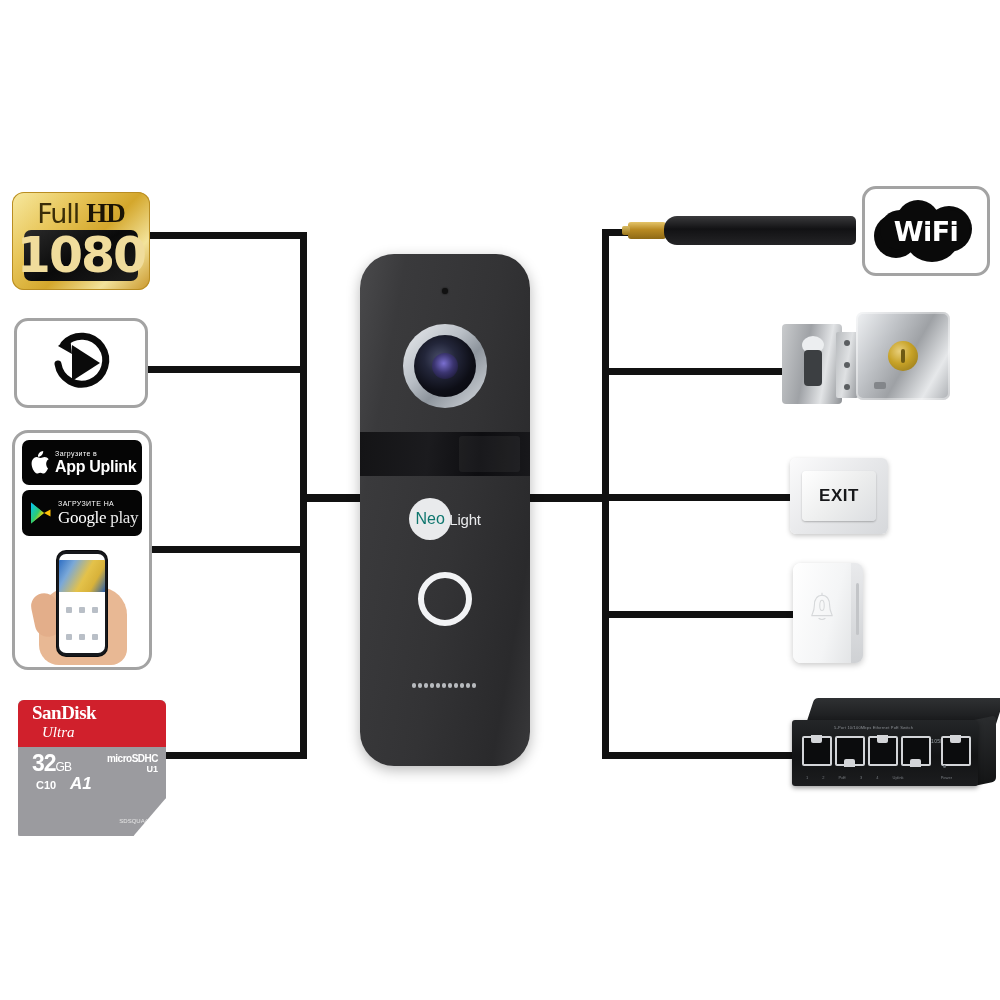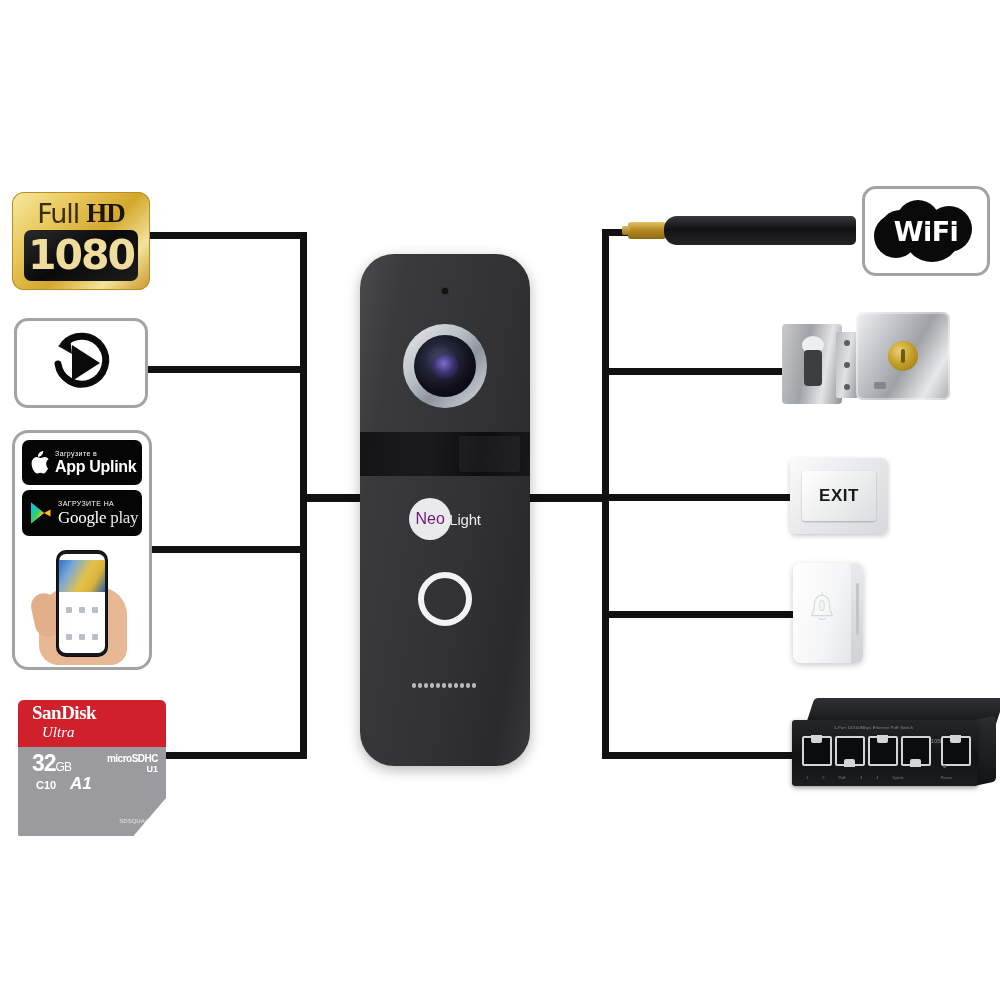--- a/index.html
+++ b/index.html
@@ -17,21 +17,21 @@
   #fullhd{position:absolute;left:12px;top:192px;width:138px;height:98px;border-radius:12px;
           background:linear-gradient(135deg,#f7e9a0 0%,#e8c65a 30%,#d4a72c 55%,#f3e39b 78%,#c9962a 100%);
           box-shadow:inset 0 0 0 1px #b98d22;}
   #fullhd .fh-top{position:absolute;left:0;right:0;top:4px;height:34px;display:flex;
         align-items:center;justify-content:center;gap:7px;}
   #fullhd .fh-full{font-size:27px;color:#3a2d08;font-family:"DejaVu Sans",sans-serif;letter-spacing:-1px;}
   #fullhd .fh-hd{font-size:27px;color:#1b1405;font-weight:bold;font-family:Liberation Serif, serif;letter-spacing:-1px;}
   #fullhd .fh-box{position:absolute;left:12px;right:12px;top:38px;bottom:9px;border-radius:7px;
         background:linear-gradient(150deg,#2a2a2a 0%,#0a0a0a 50%,#1d1d1d 100%);
         display:flex;align-items:center;justify-content:center;}
-  #fullhd .fh-num{font-size:41px;font-weight:bold;color:#f0dc9c;font-family:"DejaVu Sans",sans-serif;letter-spacing:-2px;line-height:1;}
+  #fullhd .fh-num{font-size:49px;font-weight:bold;color:#f0dc9c;font-family:"DejaVu Sans",sans-serif;letter-spacing:-2px;line-height:1;}
 
   
   #playback{left:14px;top:318px;width:134px;height:90px;}
 
   
   #appcard{left:12px;top:430px;width:140px;height:240px;border-radius:16px;flex-direction:column;
            justify-content:flex-start;padding:7px 0 0 0;gap:5px;}
   .storebadge{width:120px;height:46px;background:#050505;border-radius:7px;position:relative;
               display:flex;align-items:center;gap:6px;padding-left:8px;box-sizing:border-box;}
   .sb-txt{display:flex;flex-direction:column;line-height:1;}
@@ -85,21 +85,21 @@
       display:flex;align-items:center;justify-content:center;}
   #panel .lens-inner{width:26px;height:26px;border-radius:50%;
       background:radial-gradient(circle at 45% 40%,#7a6fd0 0%,#3b3570 45%,#100f22 100%);}
   #panel .irband{position:absolute;left:0;right:0;top:178px;height:44px;
       background:linear-gradient(95deg,#141416 0%,#1b1b1e 40%,#0d0d10 70%,#18181b 100%);}
   #panel .irband:after{content:"";position:absolute;left:58%;top:4px;width:36%;height:36px;
       background:rgba(255,255,255,.05);border-radius:3px;}
   #panel .logo{position:absolute;left:0;right:0;top:248px;height:34px;display:flex;
       align-items:center;justify-content:center;}
   #panel .logo .neo{width:42px;height:42px;border-radius:50%;background:#e9eaec;display:flex;
-      align-items:center;justify-content:center;font-size:16px;color:#701a75;}
+      align-items:center;justify-content:center;font-size:16px;color:#0f766e;}
   #panel .logo .light{font-size:15px;color:#e9eaec;margin-left:-2px;letter-spacing:-.2px;}
   #panel .callbtn{position:absolute;left:50%;top:318px;margin-left:-27px;width:54px;height:54px;
       border-radius:50%;border:6px solid #f2f3f5;box-sizing:border-box;background:transparent;}
   #panel .grille{position:absolute;left:50%;top:428px;margin-left:-33px;width:66px;height:7px;
       display:flex;gap:2px;align-items:center;}
   #panel .grille i{display:block;width:4px;height:5px;border-radius:2px;background:#cfd2d6;opacity:.85;}
 
   
   #antenna{position:absolute;left:628px;top:214px;width:230px;height:34px;}
   .ant-conn{position:absolute;left:0;top:8px;width:38px;height:17px;border-radius:3px;

